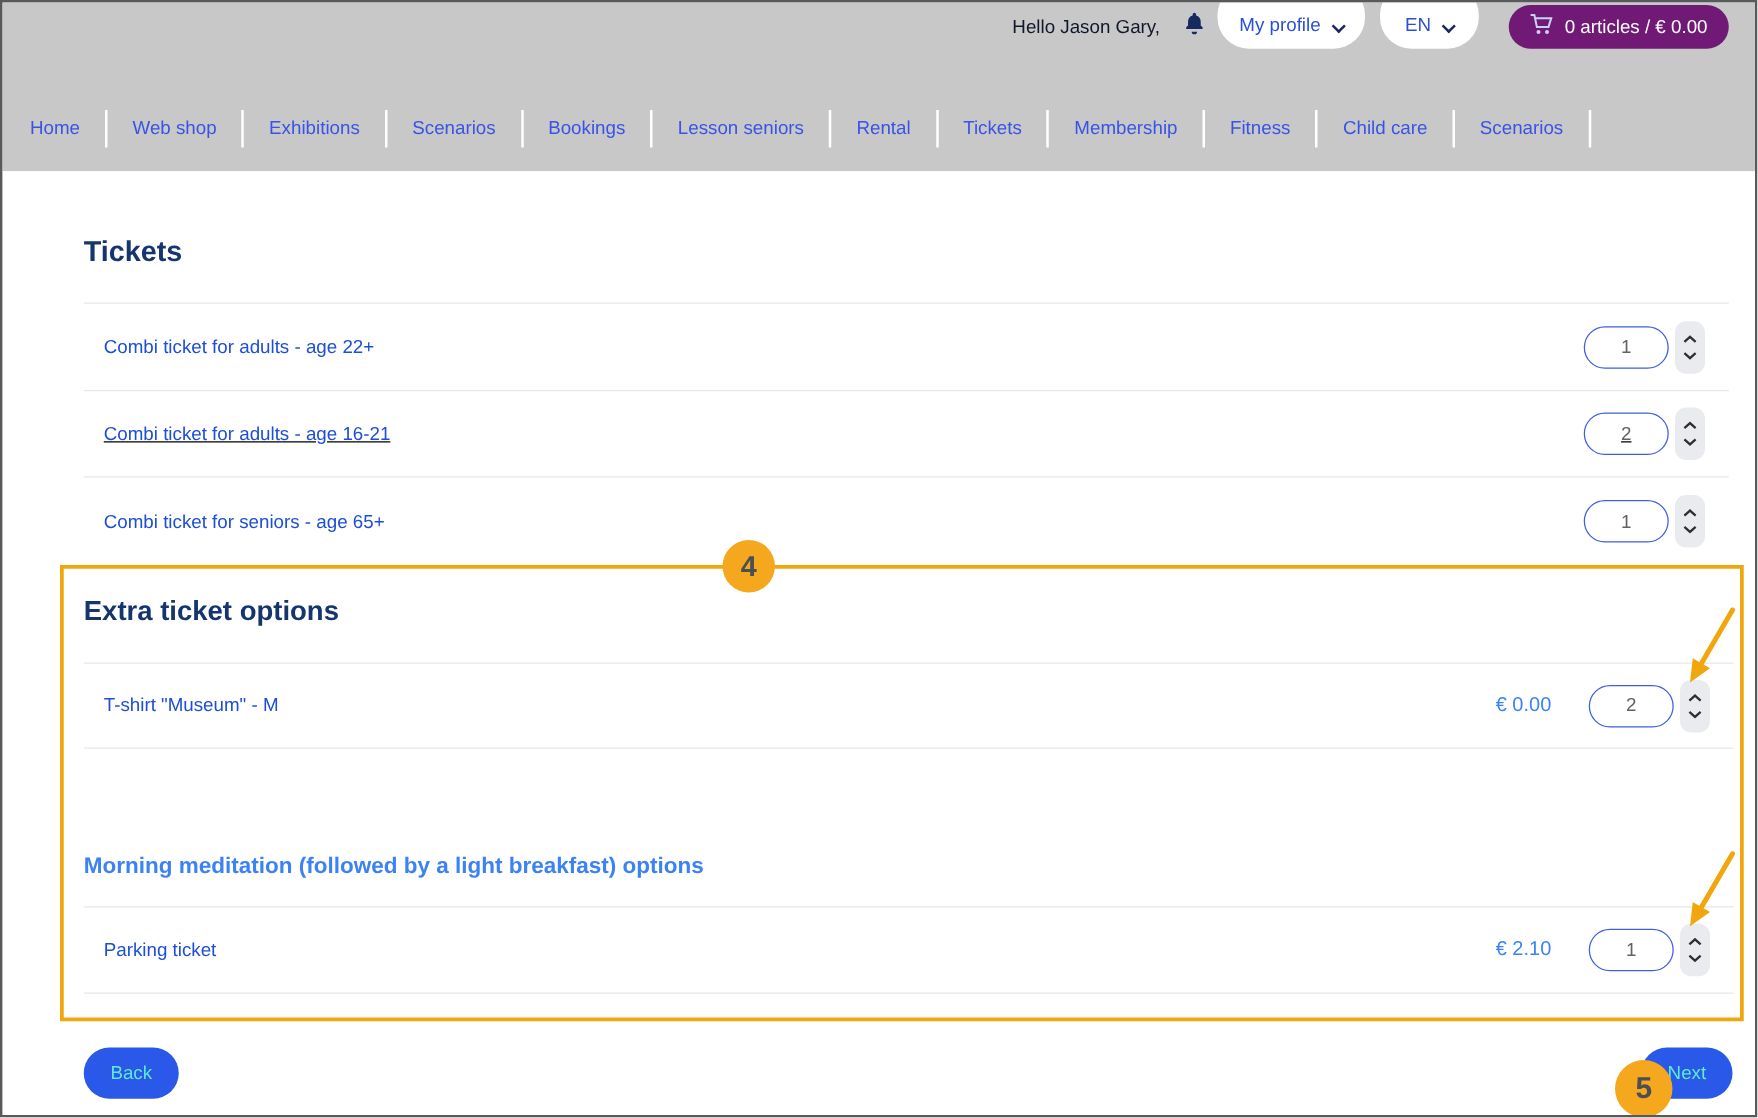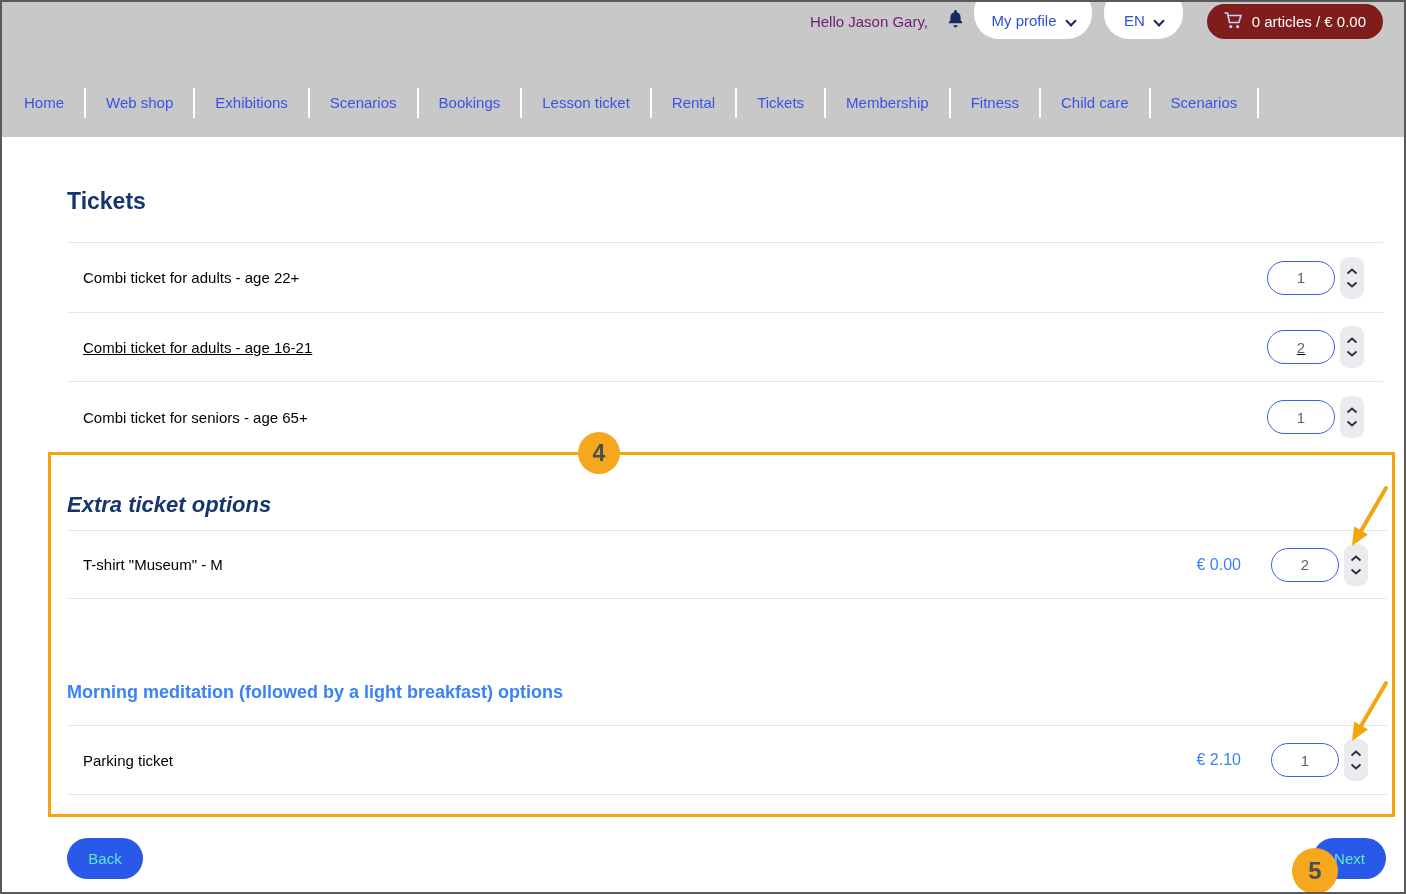--- a/index.html
+++ b/index.html
@@ -1,45 +1,45 @@
 <!DOCTYPE html>
 <html><head>
 <meta charset="utf-8">
 <style>
   * { margin:0; padding:0; box-sizing:border-box; }
   body { background:#fff; font-family:"Liberation Sans", sans-serif; }
   .page { width:1406px; height:894px; border:2px solid #58595b; background:#fff; position:relative; overflow:hidden; }
 
   
   .topbar { position:relative; height:135px; background:#c8c8c8; overflow:hidden; }
-  .greeting { position:absolute; top:11px; right:476px; color:#701a75; font-size:15px; }
+  .greeting { position:absolute; top:11px; right:476px; color:#0f172a; font-size:15px; }
   .bell { position:absolute; top:8px; right:440px; cursor:pointer; }
   .pillbtn { position:absolute; display:flex; align-items:flex-end; justify-content:center; gap:10px;
              background:#fff; border-radius:25px; cursor:pointer; }
   .btn-profile { top:-15px; right:312px; width:118px; height:52px; padding-bottom:10px; }
   .btn-lang    { top:-15px; right:221px; width:79px;  height:52px; padding-bottom:10px; }
   .btn-text { color:#2b50d8; font-size:15px; }
   .chev { width:8px; height:8px; border-right:2px solid #17295e; border-bottom:2px solid #17295e;
           transform:rotate(45deg); margin-bottom:4px; }
-  .btn-cart { position:absolute; top:2px; right:21px; height:35px; padding:0 17px; background:#7f1d1d;
+  .btn-cart { position:absolute; top:2px; right:21px; height:35px; padding:0 17px; background:#701a75;
               border:none; border-radius:18px; display:flex; align-items:center; gap:9px;
               color:#fff; font-size:15px; cursor:pointer; font-family:"Liberation Sans", sans-serif; }
 
   
   .nav { position:absolute; left:2px; bottom:19px; display:flex; list-style:none;text-align:center; }
   .nav li { padding:0 20px; line-height:30px; height:30px; font-size:15px; color:#3a53e6;
             border-right:2px solid #fff; cursor:pointer; white-space:nowrap; }
 
   
   .main { position:relative; height:755px; background:#fff; }
   .page-title { position:absolute; top:51px; left:65px; font-size:23px; color:#16356e; }
 
   .list-row { position:absolute; left:65px; right:21px; display:flex; align-items:center;
               border-top:1px solid #e7e7e7; }
-  .row-label { margin-left:16px; color:#000000; font-size:15px; }
+  .row-label { margin-left:16px; color:#1d4ed8; font-size:15px; }
   .row-price { margin-left:auto; margin-right:30px; color:#3b82f6; font-size:16px; }
   .stepper { display:flex; align-items:center; gap:5px; margin-right:19px; }
   .stepper.push { margin-left:auto; }
   .qty-input { width:68px; height:34px; border:1.5px solid #3d5fe0; border-radius:17px;
                text-align:center; color:#5f6368; font-size:15px; background:#fff; outline:none;
                font-family:"Liberation Sans", sans-serif; }
   .updown { width:24px; height:42px; background:#e9ebef; border-radius:9px; display:flex;
             flex-direction:column; align-items:center; justify-content:center; gap:6px; }
   .ud-btn { width:12px; height:7px; display:flex; align-items:center; justify-content:center; cursor:pointer; }
 
@@ -97,21 +97,21 @@
       </span>
       <span>0 articles / € 0.00</span>
     </button>
 
     <ul class="nav">
       <li>Home</li>
       <li>Web shop</li>
       <li>Exhibitions</li>
       <li>Scenarios</li>
       <li>Bookings</li>
-      <li>Lesson ticket</li>
+      <li>Lesson seniors</li>
       <li>Rental</li>
       <li>Tickets</li>
       <li>Membership</li>
       <li>Fitness</li>
       <li>Child care</li>
       <li>Scenarios</li>
     </ul>
   </header>
 
   <main class="main">
@@ -170,21 +170,21 @@
                 <polyline points="1.5,1.5 6,5.5 10.5,1.5" fill="none" stroke="#2b2f33" stroke-width="1.8"></polyline>
               </svg>
             </span>
         </div>
       </div>
     </div>
 
     <section class="hl-box">
       <div class="badge badge-4">4</div>
 
-      <h2 class="section-h" style="top:37px;font-style:italic;">Extra ticket options</h2>
+      <h2 class="section-h" style="top:21px;">Extra ticket options</h2>
 
       <div class="hl-row" style="top:75px;height:69px;border-bottom:1px solid #e7e7e7;">
         <span class="row-label">T-shirt "Museum" - M</span>
         <span class="row-price">€ 0.00</span>
         <div class="stepper">
           <input class="qty-input" value="2" style="">
           <div class="updown">
             <span class="ud-btn">
                 <svg width="12" height="7" viewBox="0 0 12 7">
                   <polyline points="1.5,5.5 6,1.5 10.5,5.5" fill="none" stroke="#2b2f33" stroke-width="1.8"></polyline>

